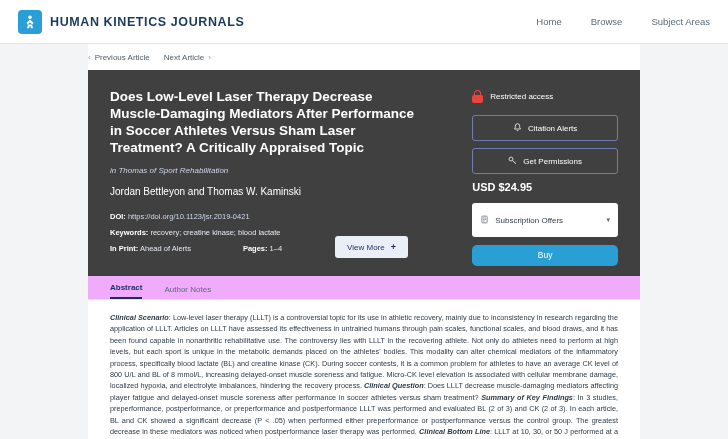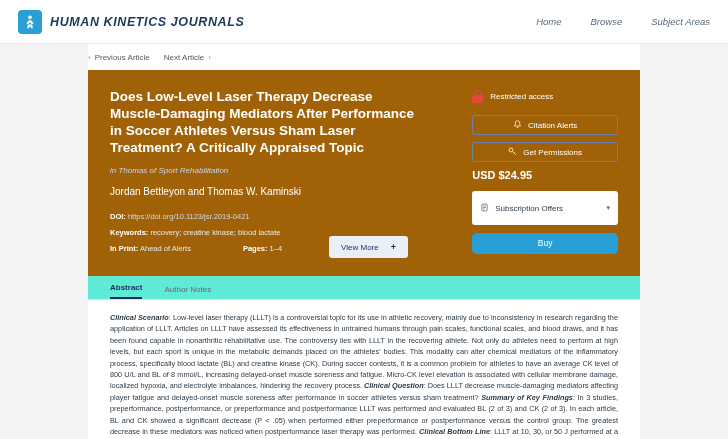--- a/index.html
+++ b/index.html
@@ -11,21 +11,20 @@
     overflow: hidden;
   }
   .page { position: relative; width: 728px; height: 439px; background: #ffffff; }
 
   
   .topbar {
     height: 44px; background: #ffffff;
     display: flex; align-items: center;
     padding: 0 18px;
     border-bottom: 1px solid #e6e6e6;
-    font-style: italic;
   }
   .brand { display: flex; align-items: center; gap: 8px; }
   .logo-mark {
     width: 24px; height: 24px; border-radius: 4px;
     background: #2a9fd6;
     display: flex; align-items: center; justify-content: center;
   }
   .logo-mark svg { display: block; }
   .brand-title {
     font-size: 12.5px; letter-spacing: .6px;
@@ -44,21 +43,21 @@
   }
   .artnav .lnk {
     font-size: 8px; color: #4c5a66; display: flex; align-items: center; gap: 4px;
   }
   .chev { font-size: 8px; color: #8b97a2; }
 
   
   .hero {
     position: relative;
     margin: 0 88px;
-    background: #a16207;
+    background: #404040;
     padding: 18px 22px 0 22px;
     height: 206px;
     display: flex;
   }
   .hero-left { width: 405px; padding-right: 14px; }
   .hero h1 {
     margin: 0 0 10px 0;
     color: #ffffff;
     font-size: 13.5px;
     line-height: 17px;
@@ -72,42 +71,42 @@
   }
   .meta-row { font-size: 7.5px; color: #e3e8f3; margin-bottom: 5px; line-height: 11px; }
   .meta-row b { color: #ffffff; }
   .meta-row .doi-link { color: #cfd8ec; }
   .meta-inline { display: flex; gap: 52px; }
 
   .viewmore {
     position: absolute; right: 232px; top: 166px;
     background: #e9eef7; color: #1b2d5e;
     font-size: 8px; border: 0; border-radius: 3px;
-    padding: 6px 12px; display: flex; align-items: center; gap: 12px;
+    padding: 6px 12px; display: flex; align-items: center; gap: 6px;
     cursor: pointer;
   }
   .viewmore .plus { font-size: 9px; font-weight: bold; }
 
   
   .hero-right { width: 185px; padding-top: 2px; margin-left: 40px; }
   .restricted {
     display: flex; align-items: center; gap: 7px;
     color: #ffffff; font-size: 8px; margin-bottom: 12px;
   }
   .lock {
     width: 11px; height: 13px; position: relative;
   }
   .lock .body { position: absolute; bottom: 0; width: 11px; height: 8px; background: #e8453c; border-radius: 2px; }
   .lock .shackle {
     position: absolute; top: 0; left: 2px; width: 7px; height: 6px;
     border: 1.6px solid #e8453c; border-bottom: none;
     border-radius: 4px 4px 0 0;
   }
   .btn-ghost {
-    width: 100%; height: 20px; margin-bottom: 7px;
+    width: 100%; height: 26px; margin-bottom: 7px;
     background: transparent; color: #ffffff;
     border: 1px solid #6d7fae; border-radius: 3px;
     font-size: 8px; display: flex; align-items: center; justify-content: center; gap: 6px;
     cursor: pointer;
   }
   .purchase-title { color: #ffffff; font-size: 9px; margin: 10px 0 3px 0; }
   .price { color: #ffffff; font-size: 11px; font-weight: bold; margin-bottom: 10px; }
   .select-box {
     width: 100%; height: 34px;
     background: #ffffff; color: #33404f;
@@ -117,21 +116,21 @@
   }
   .select-box .caret { margin-left: auto; font-size: 7px; color: #5a6674; }
   .btn-buy {
     width: 100%; height: 21px;
     background: #2a9fd6; color: #ffffff; border: 0; border-radius: 5px;
     font-size: 8.5px; cursor: pointer;
   }
 
   
   .tabs {
-    margin: 0 88px; background: #5eead4;
+    margin: 0 88px; background: #f0abfc;
     height: 24px; display: flex; align-items: flex-end;
     padding-left: 22px; gap: 22px;
     border-bottom: 1px solid #dfe2e6;
   }
   .tab {
     font-size: 8px; color: #5d6b78; padding-bottom: 5px; cursor: pointer;
   }
   .tab.active { color: #1b2d5e; font-weight: bold; border-bottom: 2px solid #1b2d5e; }
 
   

